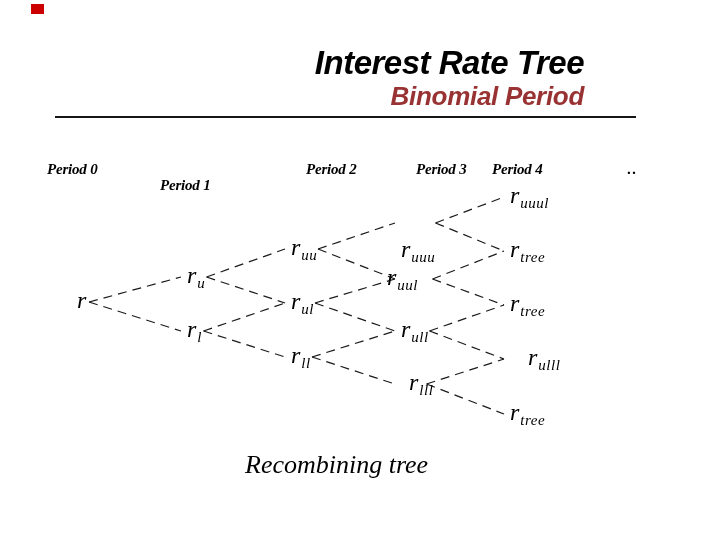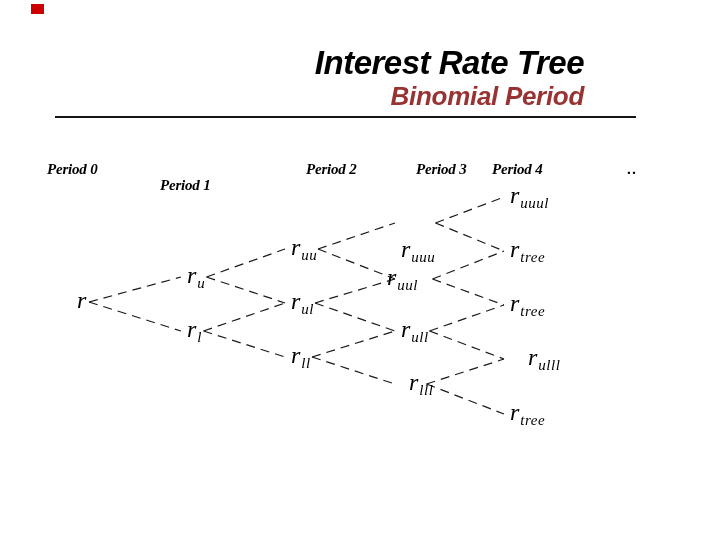--- a/index.html
+++ b/index.html
@@ -82,14 +82,15 @@
       <span class="tree-node" style="left: 387px; top: 265px;"><span class="nb">r</span><span class="ns">uul</span></span>
       <span class="tree-node" style="left: 401px; top: 317px;"><span class="nb">r</span><span class="ns">ull</span></span>
       <span class="tree-node" style="left: 409px; top: 370px;"><span class="nb">r</span><span class="ns">lll</span></span>
       <span class="tree-node" style="left: 510px; top: 183px;"><span class="nb">r</span><span class="ns">uuul</span></span>
       <span class="tree-node" style="left: 510px; top: 237px;"><span class="nb">r</span><span class="ns">tree</span></span>
       <span class="tree-node" style="left: 510px; top: 291px;"><span class="nb">r</span><span class="ns">tree</span></span>
       <span class="tree-node" style="left: 512px; top: 345px; margin-left: 16px;"><span class="nb">r</span><span class="ns">ulll</span></span>
       <span class="tree-node" style="left: 510px; top: 400px;"><span class="nb">r</span><span class="ns">tree</span></span>
     </div>
 
+  <div class="slide-caption">Recombining tree</div>
 
 </div>
 
 </body></html>

